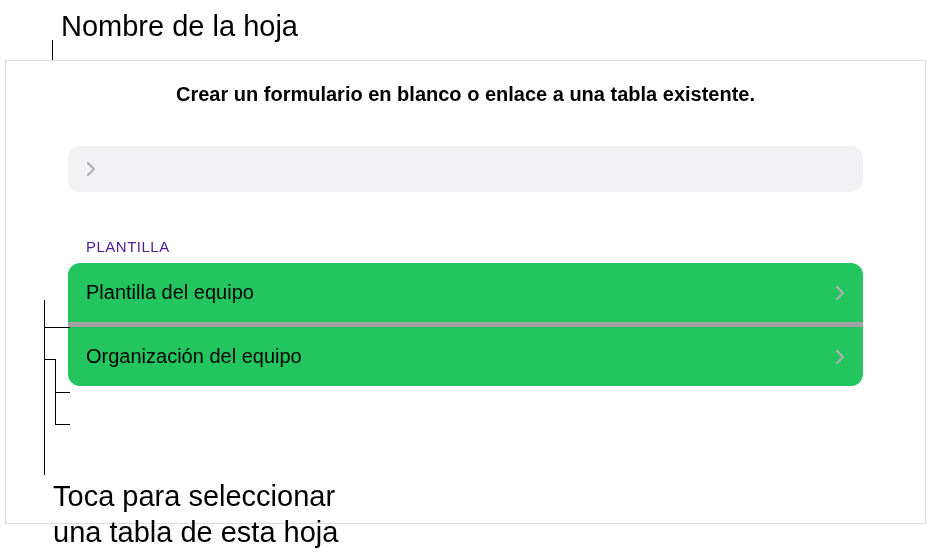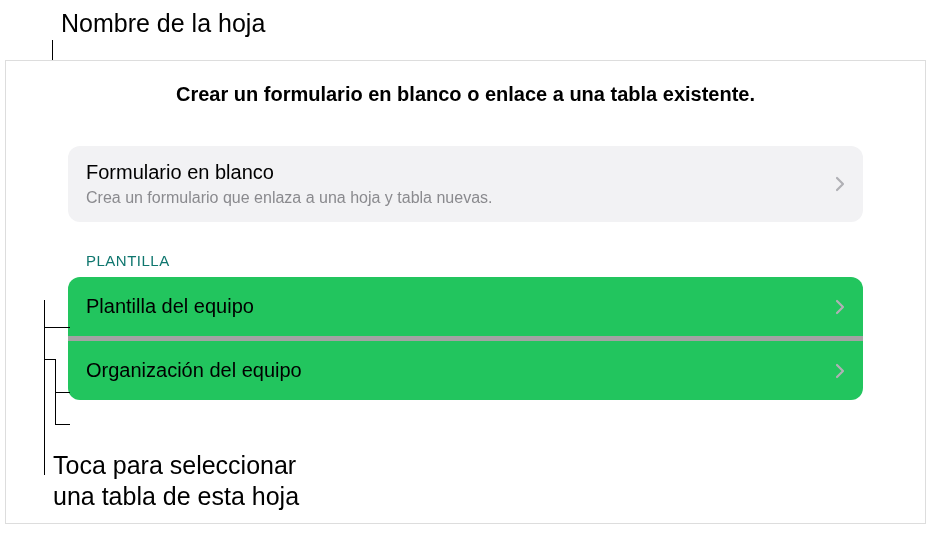--- a/index.html
+++ b/index.html
@@ -9,31 +9,31 @@
     }
     body {
       font-family: -apple-system, BlinkMacSystemFont, "Segoe UI", Helvetica, Arial, sans-serif;
       background: #ffffff;
       width: 931px;
       height: 556px;
       position: relative;
     }
     .callout-label {
       position: absolute;
-      font-size: 25px;
+      font-size: 29px;
       color: #000;
       font-weight: 400;
       line-height: 1.25;
     }
     .callout-top {
       top: 8px;
       left: 61px;
     }
     .callout-bottom {
-      top: 450px;
+      top: 478px;
       left: 53px;
     }
     .callout-line {
       position: absolute;
       background: #000;
     }
     .line-top-v {
       left: 52px;
       top: 40px;
       width: 1px;
@@ -128,25 +128,25 @@
     }
     .chevron-icon {
       width: 10px;
       height: 16px;
       flex-shrink: 0;
     }
     .chevron-icon svg {
       display: block;
     }
     .section-header {
-      margin: 30px 62px 8px 80px;
+      margin: 46px 62px 8px 80px;
       font-size: 15px;
       font-weight: 400;
       letter-spacing: 0.5px;
-      color: #0f766e;
+      color: #4c1d95;
       text-transform: uppercase;
     }
     .list-group-2 {
       margin: 0 62px;
       background: #22c55e;
       border-radius: 12px;
       overflow: hidden;
     }
     .simple-item {
       display: flex;
@@ -165,24 +165,20 @@
 <div class="callout-label callout-top">Nombre de la hoja</div>
 
 <div class="callout-line line-top-v"></div>
 <div class="callout-line line-top-h"></div>
 
 <div class="panel">
   <div class="panel-title">Crear un formulario en blanco o enlace a una tabla existente.</div>
 
   <div class="list-group">
     <div class="list-item">
-      <div class="item-content">
-        <span class="item-title">Formulario en blanco</span>
-        <span class="item-subtitle">Crea un formulario que enlaza a una hoja y tabla nuevas.</span>
-      </div>
       <span class="chevron-icon">
         <svg width="10" height="16" viewBox="0 0 10 16" fill="none">
           <path d="M2 2 L8 8 L2 14" stroke="#b0b0b5" stroke-width="2.2" stroke-linecap="round" stroke-linejoin="round"></path>
         </svg>
       </span>
     </div>
   </div>
 
   <div class="section-header">PLANTILLA</div>
 

